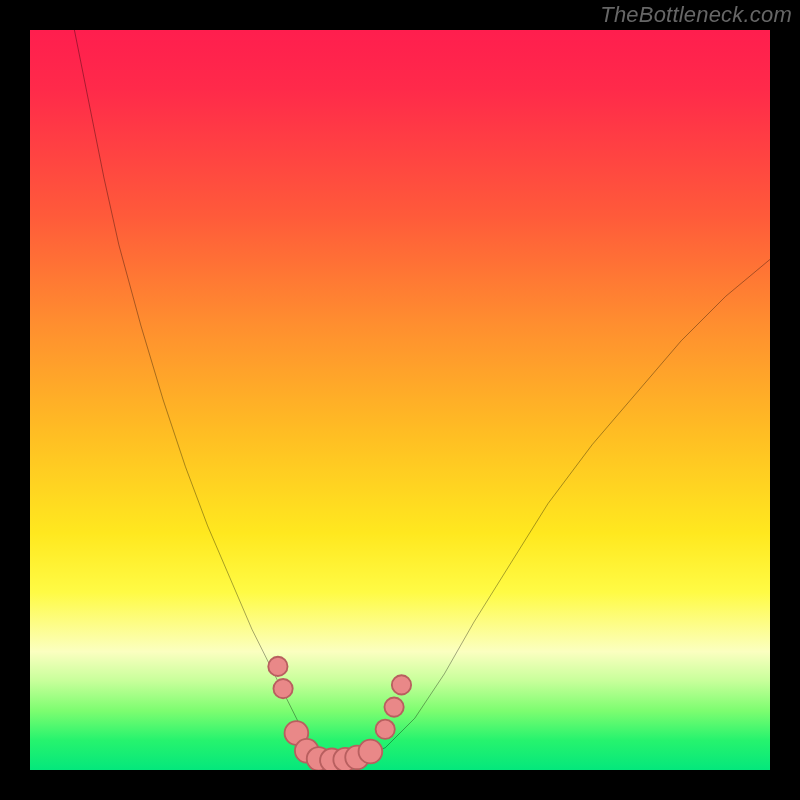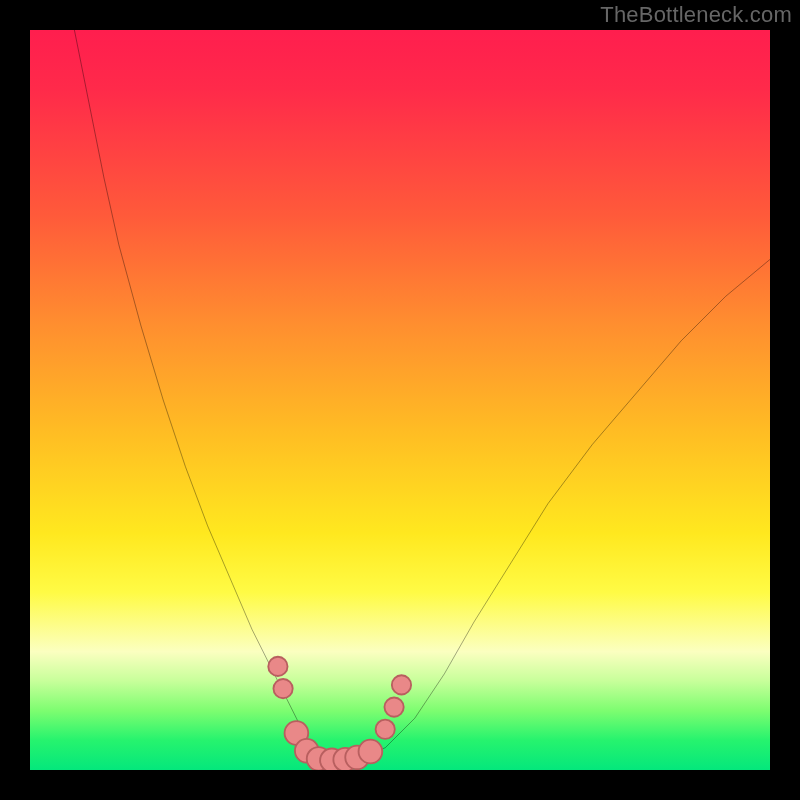--- a/index.html
+++ b/index.html
@@ -49,20 +49,21 @@
   }
   .watermark {
     position: absolute;
     top: 2px;
     right: 8px;
     color: #666;
     font-size: 22px;
     font-weight: 500;
     letter-spacing: 0.2px;
     user-select: none;
+    font-style: italic;
   }
   svg.curve {
     position: absolute;
     left: 0; top: 0;
     width: 100%;
     height: 100%;
   }
 </style>
 </head>
 <body>

